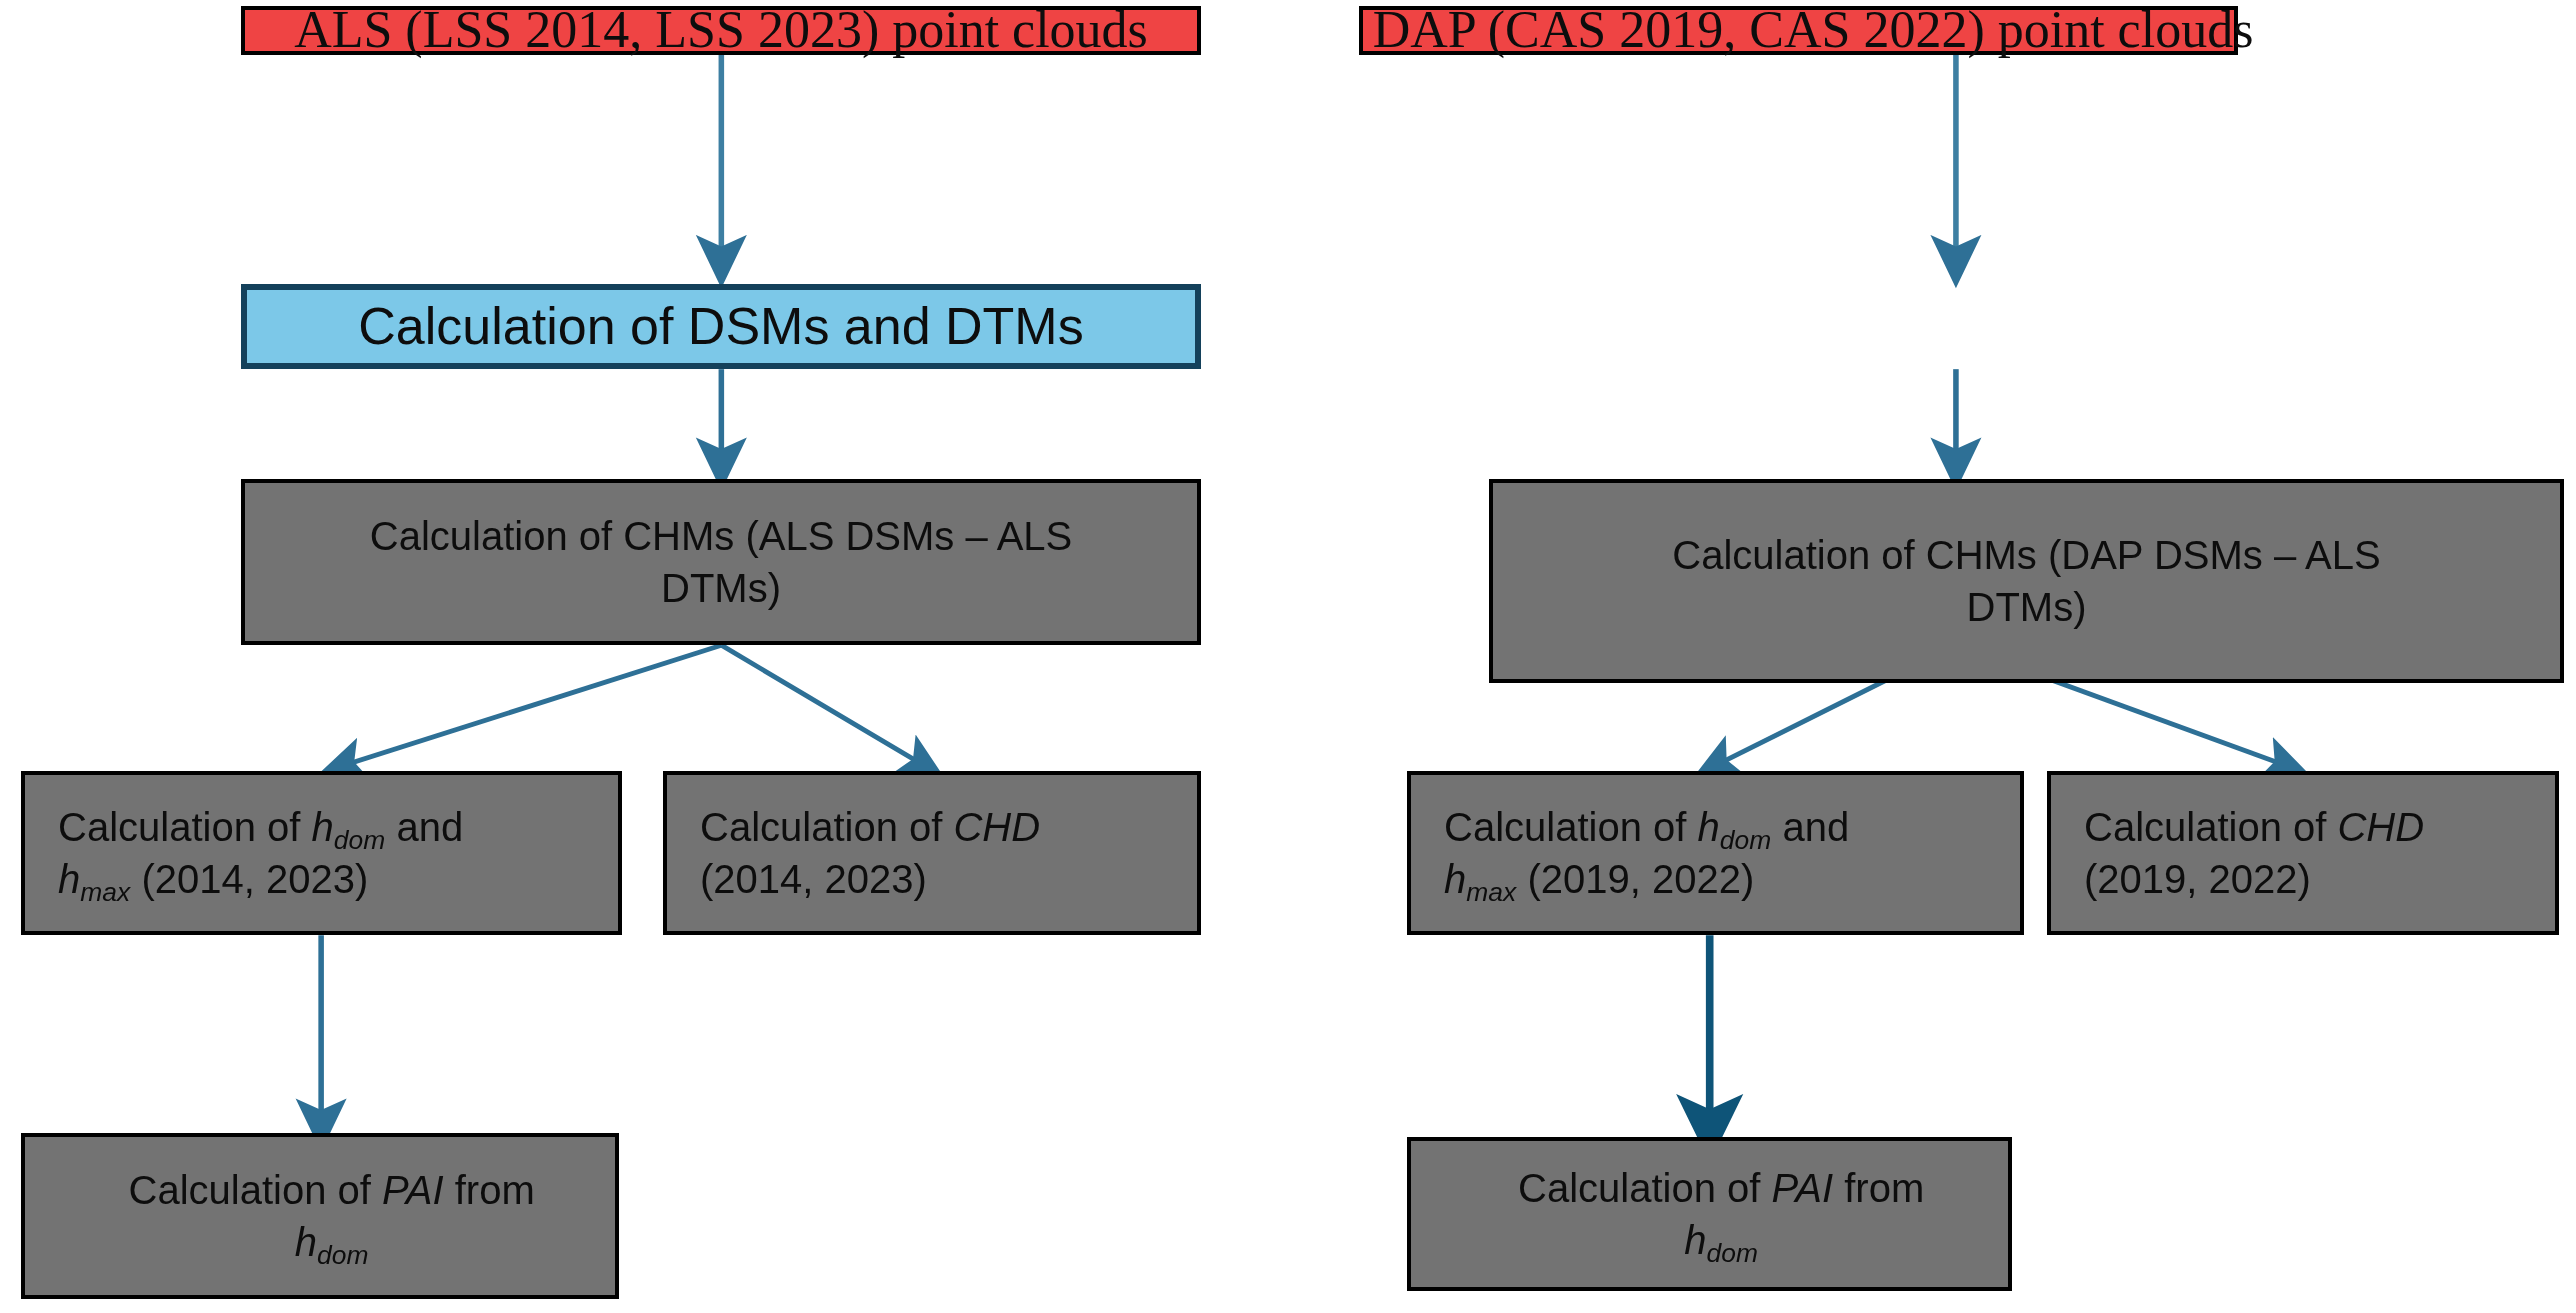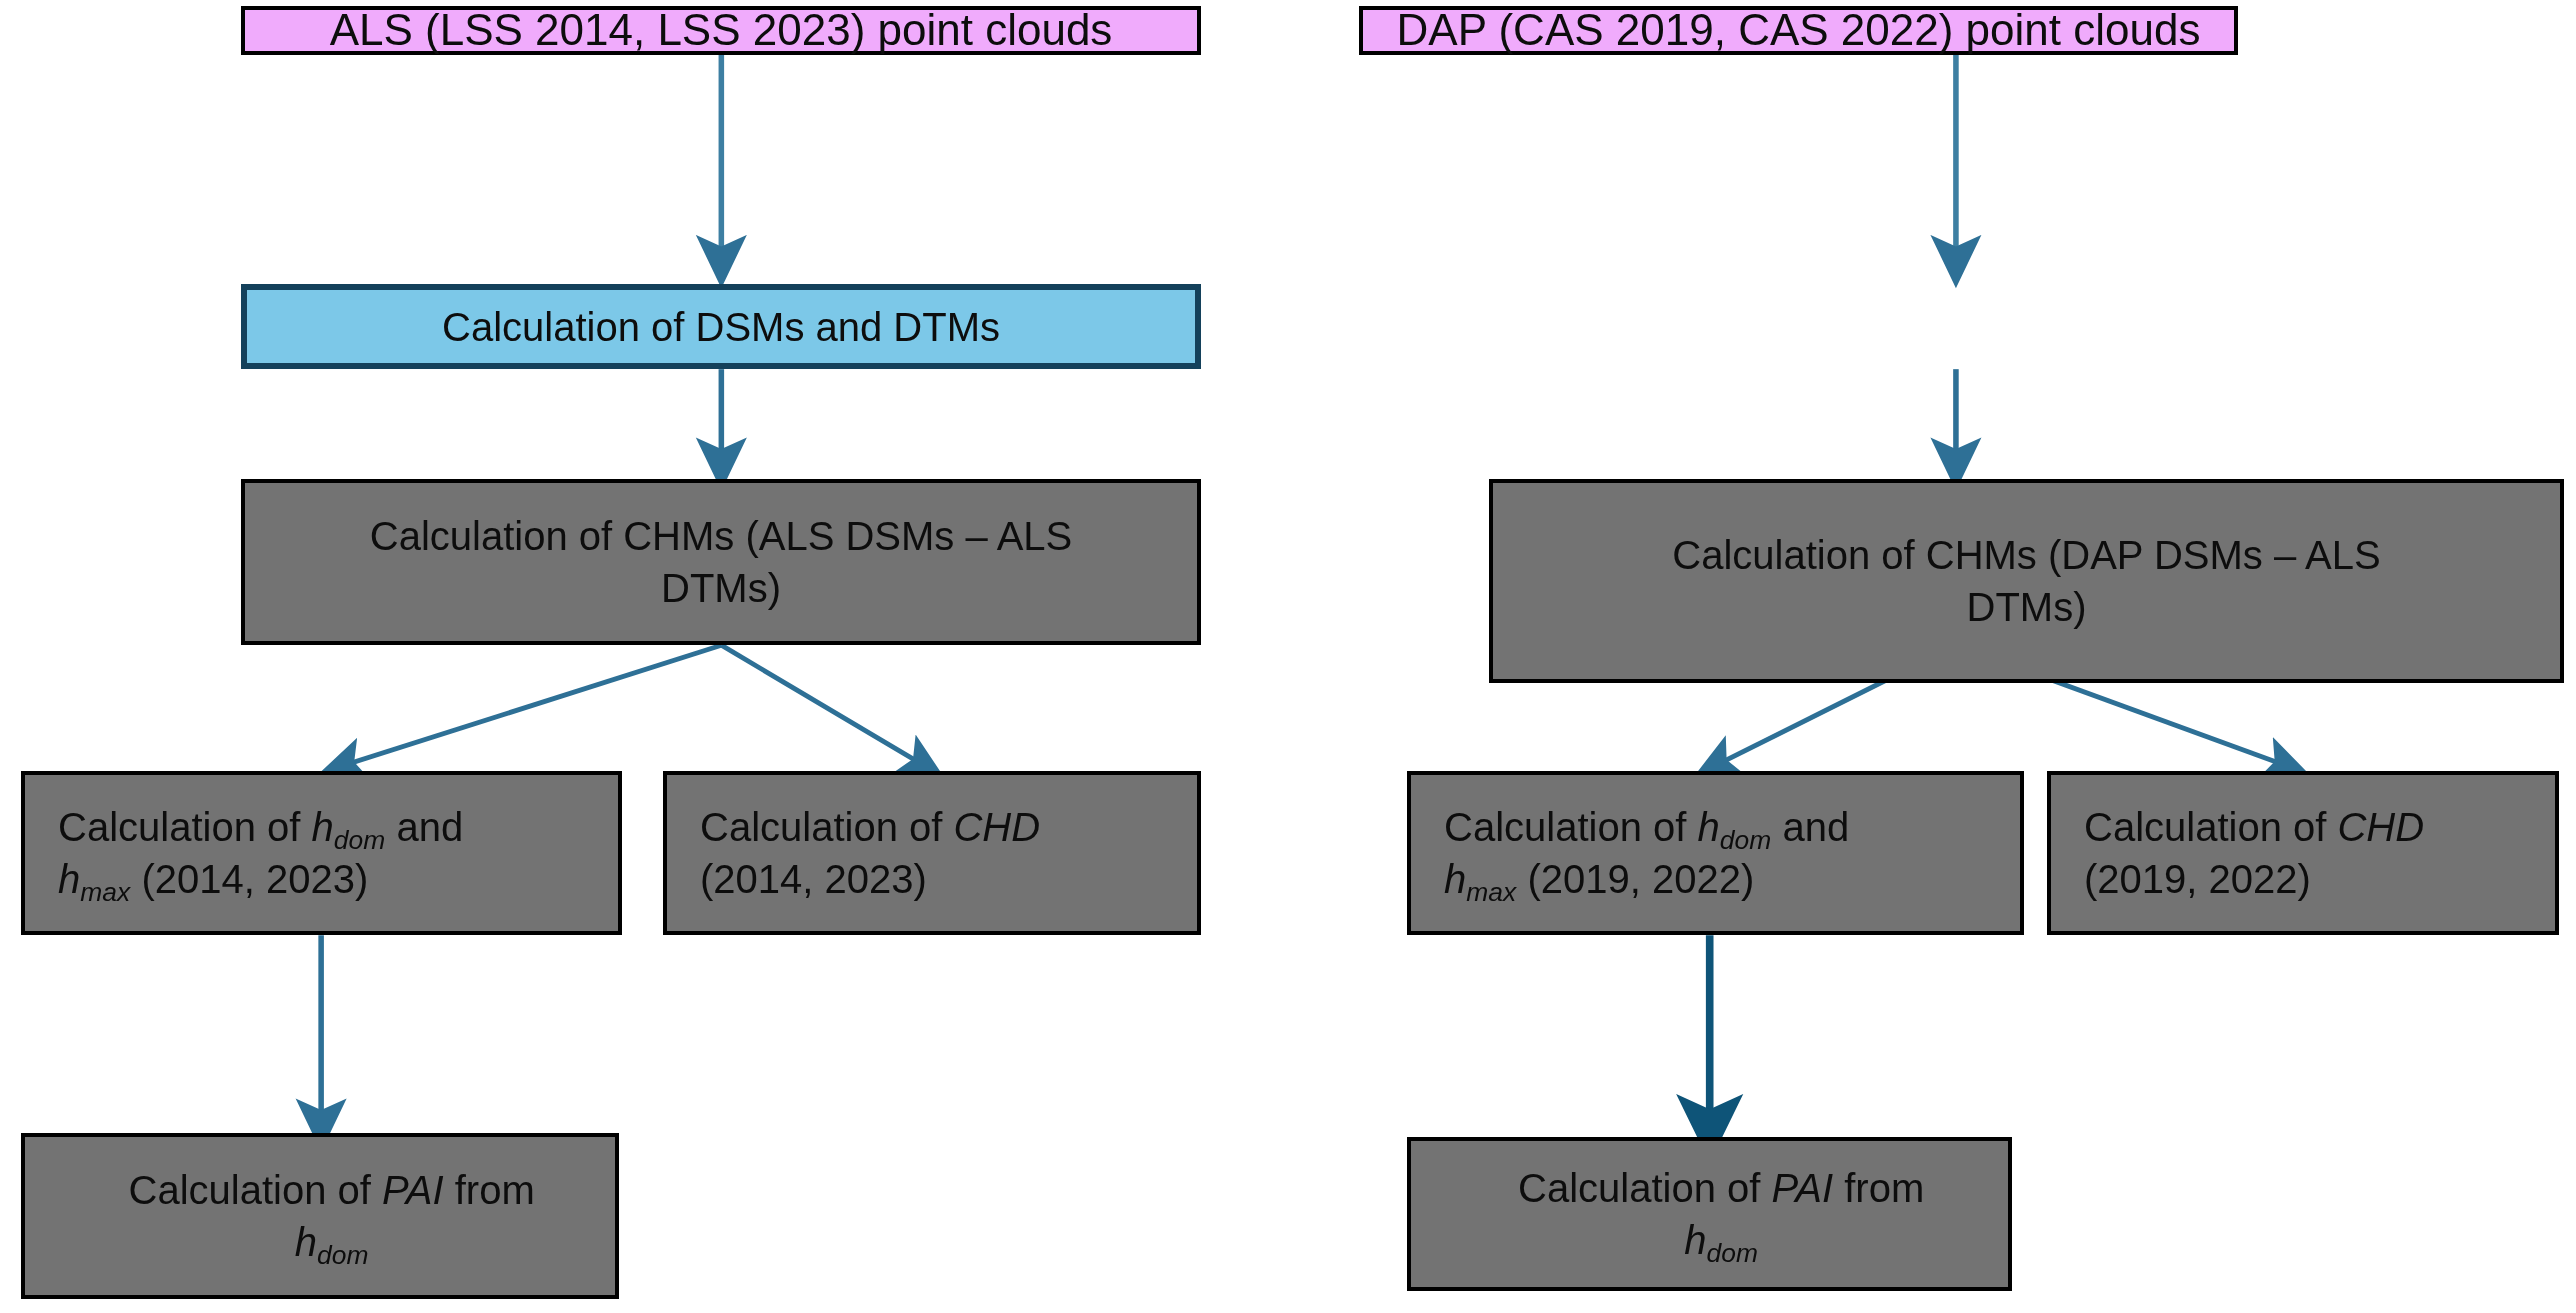--- a/index.html
+++ b/index.html
@@ -36,33 +36,34 @@
     color: #0d0d0d;
     line-height: 1.30;
     padding: 4.2px 9.7px;
     z-index: 2;
   }
   .node .txt {
     display: block;
     width: 100%;
   }
   .node-source {
-    background: #f0abfc;
+    background: #ef4444;
     border: 4.9px solid #000000;
-    font-size: 44px;
+    font-size: 52px;
+    font-family: Liberation Serif, serif;
   }
   .node-proc {
     background: #737373;
     border: 4.2px solid #000000;
     font-size: 40px;
   }
   .node-proc-teal {
     background: #7CC8E8;
     border: 6.2px solid #14415B;
-    font-size: 40px;
+    font-size: 52px;
   }
   .node-left {
     text-align: left;
     justify-content: flex-start;
     padding-left: 33px;
   }
   .var {
     font-style: italic;
   }
   .var sub {

